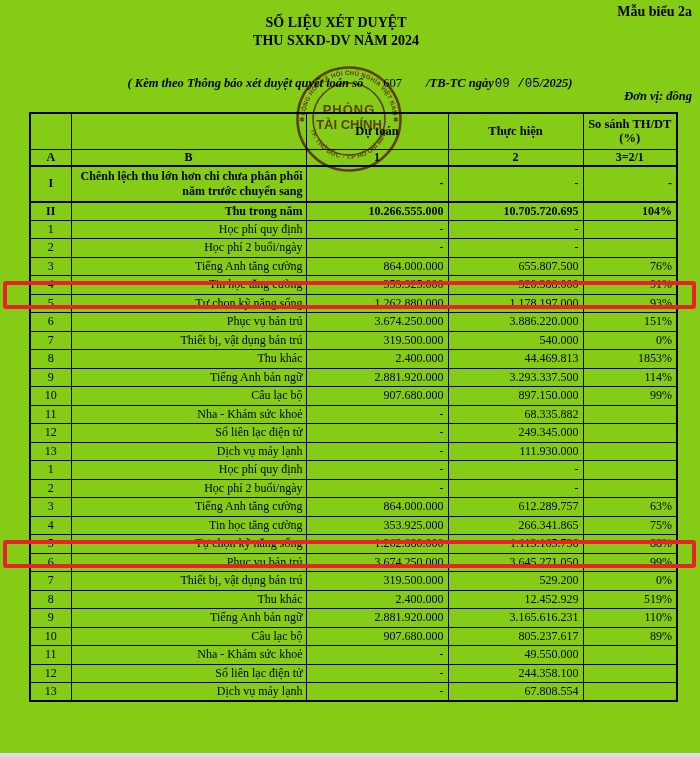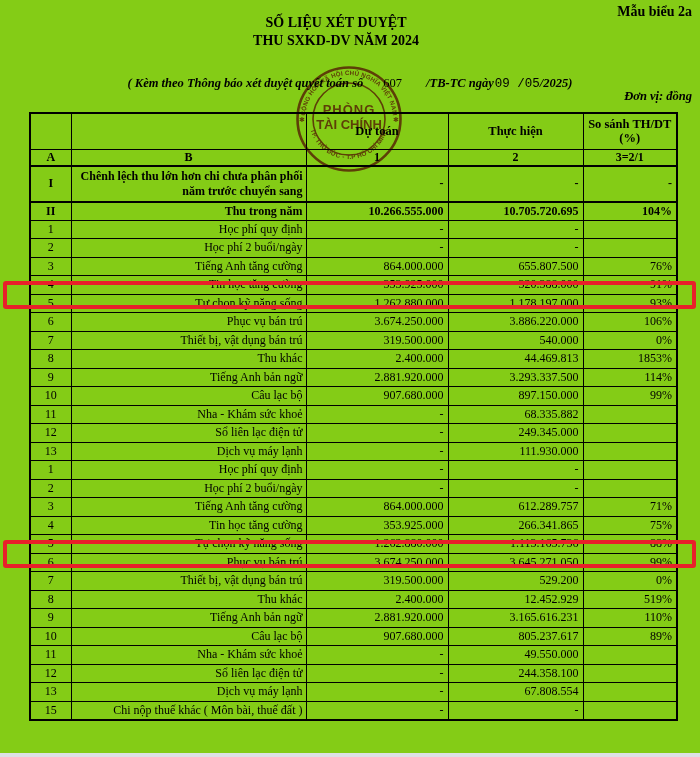--- a/index.html
+++ b/index.html
@@ -145,21 +145,21 @@
           <td class="col-b">Tự chọn kỹ năng sống</td>
           <td class="col-num">1.262.880.000</td>
           <td class="col-num">1.178.197.000</td>
           <td class="col-num">93%</td>
         </tr>
         <tr>
           <td class="col-a">6</td>
           <td class="col-b">Phục vụ bán trú</td>
           <td class="col-num">3.674.250.000</td>
           <td class="col-num">3.886.220.000</td>
-          <td class="col-num">106%</td>
+          <td class="col-num">151%</td>
         </tr>
         <tr>
           <td class="col-a">7</td>
           <td class="col-b">Thiết bị, vật dụng bán trú</td>
           <td class="col-num">319.500.000</td>
           <td class="col-num">540.000</td>
           <td class="col-num">0%</td>
         </tr>
         <tr>
           <td class="col-a">8</td>
@@ -215,21 +215,21 @@
           <td class="col-b">Học phí 2 buổi/ngày</td>
           <td class="col-num">-</td>
           <td class="col-num">-</td>
           <td class="col-num"></td>
         </tr>
         <tr>
           <td class="col-a">3</td>
           <td class="col-b">Tiếng Anh tăng cường</td>
           <td class="col-num">864.000.000</td>
           <td class="col-num">612.289.757</td>
-          <td class="col-num">71%</td>
+          <td class="col-num">63%</td>
         </tr>
         <tr>
           <td class="col-a">4</td>
           <td class="col-b">Tin học tăng cường</td>
           <td class="col-num">353.925.000</td>
           <td class="col-num">266.341.865</td>
           <td class="col-num">75%</td>
         </tr>
         <tr>
           <td class="col-a">5</td>
@@ -285,27 +285,20 @@
           <td class="col-b">Sổ liên lạc điện tử</td>
           <td class="col-num">-</td>
           <td class="col-num">244.358.100</td>
           <td class="col-num"></td>
         </tr>
         <tr>
           <td class="col-a">13</td>
           <td class="col-b">Dịch vụ máy lạnh</td>
           <td class="col-num">-</td>
           <td class="col-num">67.808.554</td>
-          <td class="col-num"></td>
-        </tr>
-        <tr>
-          <td class="col-a">15</td>
-          <td class="col-b">Chi nộp thuế khác ( Môn bài, thuế đất )</td>
-          <td class="col-num">-</td>
-          <td class="col-num">-</td>
           <td class="col-num"></td>
         </tr>
       </tbody>
   </table>
 
   <div class="hl-box one"></div>
   <div class="hl-box two"></div>
 
   <svg class="stamp" viewBox="0 0 108 108" xmlns="http://www.w3.org/2000/svg">
     <defs>

